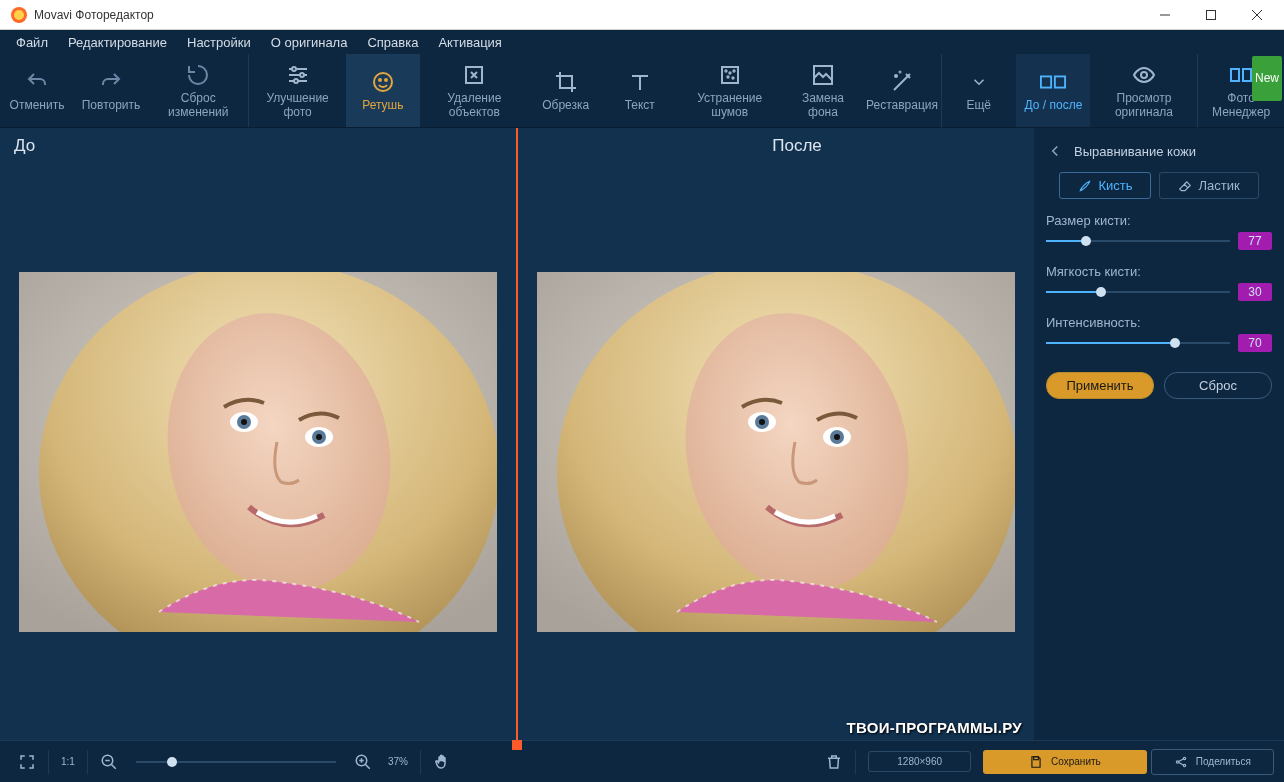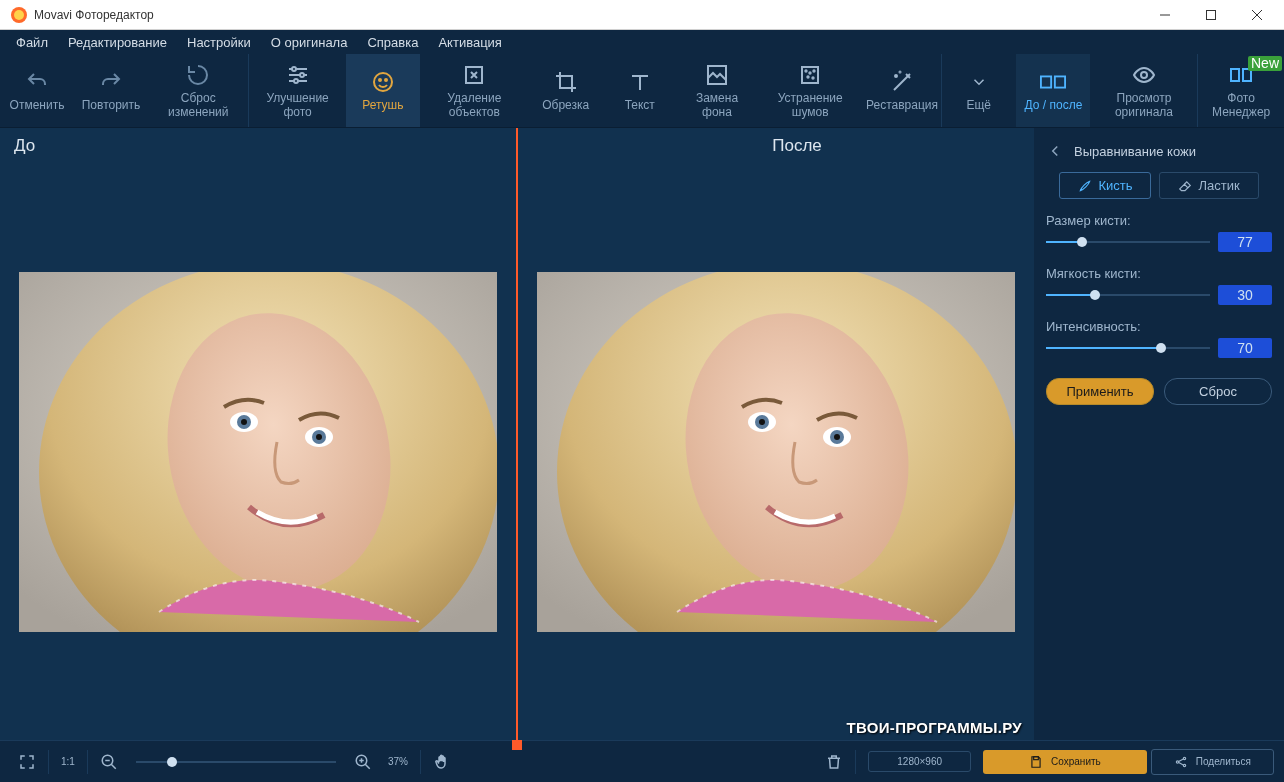--- a/index.html
+++ b/index.html
@@ -12,21 +12,21 @@
 .titlebar .winbtn { width: 46px; height: 30px; display: flex; align-items: center; justify-content: center; color: #333; cursor: default; }
 
 .menubar { height: 24px; background: #0e2741; color: #d4dde6; display: flex; align-items: center; padding: 0 6px; font-size: 13px; }
 .menubar .menu-item { padding: 0 10px; height: 100%; display: flex; align-items: center; cursor: default; }
 
 .toolbar { height: 74px; background: #0e2741; display: flex; align-items: stretch; border-bottom: 1px solid #0a1e33; }
 .tool { display: flex; flex-direction: column; align-items: center; justify-content: center; color: #8ca5be; min-width: 74px; padding: 4px 8px; font-size: 12px; position: relative; cursor: default; }
 .tool .ticon { width: 26px; height: 26px; margin-bottom: 4px; display: flex; align-items: center; justify-content: center; }
 .tool.active { background: #1a3a5a; color: #e2a63f; }
 .tool.multiline { line-height: 1.1; text-align: center; }
-.tool .badge-new { position: absolute; top: 2px; right: 2px; background: #3aa13a; color: #fff; font-size: 14px; padding: 0 3px; border-radius: 2px; }
+.tool .badge-new { position: absolute; top: 2px; right: 2px; background: #3aa13a; color: #fff; font-size: 12px; padding: 16px 3px; border-radius: 2px; }
 .tool-sep { width: 1px; background: #1a3a5a; }
 .tool-group-right { margin-left: auto; display: flex; }
 .tool.right-hl { background: transparent; color: #4fb4ff; }
 .tool.right-hl.selected { background: #14324f; }
 
 .workarea { display: flex; height: 612px; }
 .canvas-wrap { flex: 1; background: #11314f; position: relative; display: flex; }
 .canvas-half { flex: 1; display: flex; flex-direction: column; }
 .pane-label { padding: 8px 14px; color: #dde6ef; font-size: 17px; }
 .pane-label.after { text-align: center; margin-left: 42px; }
@@ -40,21 +40,21 @@
 .sp-header { display: flex; align-items: center; gap: 10px; padding: 4px 0 12px; color: #c3d1e0; }
 .sp-back { width: 18px; height: 18px; display: flex; align-items: center; justify-content: center; color: #8ca5be; }
 .tool-tabs { display: flex; gap: 8px; margin-bottom: 14px; justify-content: center; }
 .ttab { flex: 0 0 auto; padding: 5px 18px; border: 1px solid #2a4a6a; border-radius: 3px; display: flex; align-items: center; gap: 6px; color: #9fb6cd; cursor: default; }
 .ttab.active { color: #4fb4ff; border-color: #3a6a9a; }
 .ttab .ticon-sm { width: 14px; height: 14px; }
 
 .slider-row { margin-bottom: 14px; }
 .slider-row .slabel { margin-bottom: 4px; color: #9fb6cd; font-size: 13px; }
 .slider-row .sline { display: flex; align-items: center; gap: 8px; }
-.slider-row .sval { width: 54px; text-align: center; background: #1d4ed8; padding: 2px 0; border-radius: 2px; color: #cfe0f0; font-size: 14px; }
+.slider-row .sval { width: 34px; text-align: center; background: #a21caf; padding: 2px 0; border-radius: 2px; color: #cfe0f0; font-size: 12px; }
 .slider { flex: 1; height: 14px; position: relative; }
 .slider .track { position: absolute; top: 6px; left: 0; right: 0; height: 2px; background: #2a4a6a; }
 .slider .fill { position: absolute; top: 6px; left: 0; height: 2px; background: #4fb4ff; }
 .slider .thumb { position: absolute; top: 2px; width: 10px; height: 10px; background: #cfe0f0; border-radius: 50%; transform: translateX(-50%); }
 
 .sp-buttons { display: flex; gap: 10px; margin-top: 6px; }
 .sp-btn { flex: 1; padding: 5px 0; text-align: center; border: 1px solid #b58a2a; border-radius: 13px; font-size: 13px; cursor: default; }
 .sp-btn.primary { background: #d99a2a; color: #1a1a1a; }
 .sp-btn.secondary { background: transparent; color: #c3d1e0; border-color: #3a5a7a; }
 
@@ -185,38 +185,38 @@
     <span class="ticon">
         <svg viewBox="0 0 24 24" width="24" height="24" fill="none" stroke="#9fb6cd" stroke-width="2">
           <path d="M4 6h16M12 6v14"></path>
         </svg>
       </span>
     <span>Текст</span>
   </div>
   <div class="tool multiline">
     <span class="ticon">
         <svg viewBox="0 0 24 24" width="24" height="24" fill="none" stroke="#9fb6cd" stroke-width="2">
-          <rect x="3" y="3" width="18" height="18"></rect>
-          <path d="M3 15l5-5 4 4 3-3 6 6"></path>
-        </svg>
-      </span>
-    <span>Замена фона</span>
-  </div>
-  <div class="tool multiline">
-    <span class="ticon">
-        <svg viewBox="0 0 24 24" width="24" height="24" fill="none" stroke="#9fb6cd" stroke-width="2">
           <rect x="4" y="4" width="16" height="16"></rect>
           <circle cx="8" cy="8" r="0.7" fill="#9fb6cd"></circle>
           <circle cx="12" cy="10" r="0.7" fill="#9fb6cd"></circle>
           <circle cx="16" cy="8" r="0.7" fill="#9fb6cd"></circle>
           <circle cx="10" cy="14" r="0.7" fill="#9fb6cd"></circle>
           <circle cx="15" cy="15" r="0.7" fill="#9fb6cd"></circle>
         </svg>
       </span>
     <span>Устранение шумов</span>
+  </div>
+  <div class="tool multiline">
+    <span class="ticon">
+        <svg viewBox="0 0 24 24" width="24" height="24" fill="none" stroke="#9fb6cd" stroke-width="2">
+          <rect x="3" y="3" width="18" height="18"></rect>
+          <path d="M3 15l5-5 4 4 3-3 6 6"></path>
+        </svg>
+      </span>
+    <span>Замена фона</span>
   </div>
   <div class="tool multiline">
     <span class="ticon">
         <svg viewBox="0 0 24 24" width="24" height="24" fill="none" stroke="#9fb6cd" stroke-width="2">
           <path d="M4 20L20 4"></path>
           <path d="M16 4l4 4"></path>
           <circle cx="6" cy="6" r="1"></circle>
           <circle cx="10" cy="2" r="0.5"></circle>
         </svg>
       </span>

